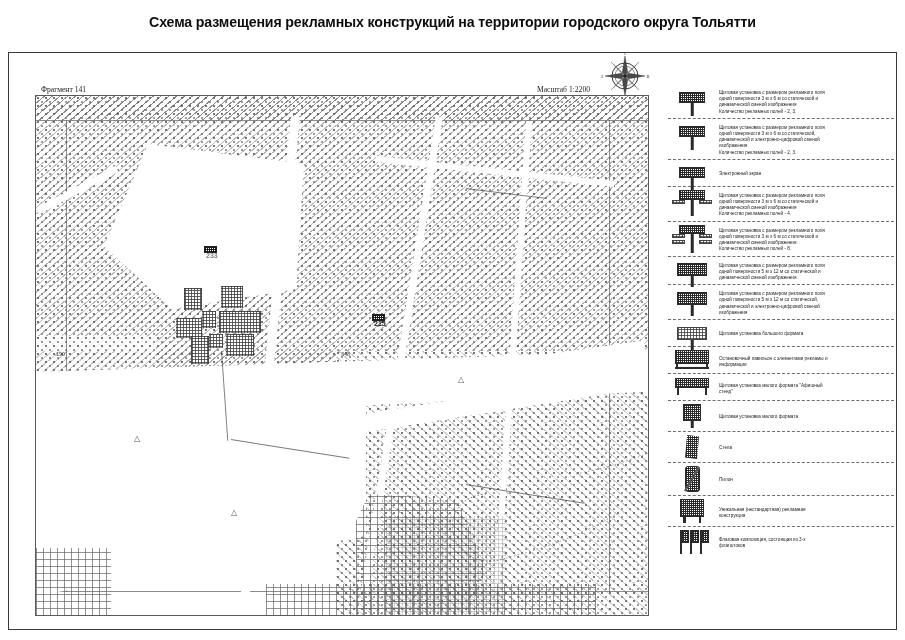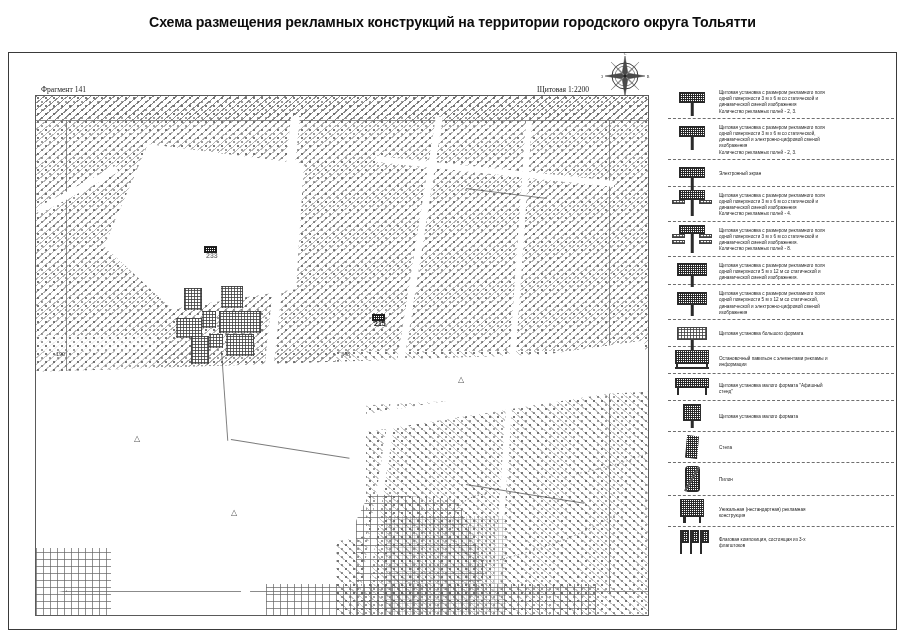--- a/index.html
+++ b/index.html
@@ -263,21 +263,21 @@
 </head>
 <body>
 
 <div id="page">
 
   <div class="title">Схема размещения рекламных конструкций на территории городского округа Тольятти</div>
 
   <div class="sheet-border"></div>
 
   <div class="frag-label">Фрагмент 141</div>
-  <div class="scale-label">Щитовая 1:2200</div>
+  <div class="scale-label">Масштаб 1:2200</div>
 
   <div class="compass">
     <svg width="52" height="52" viewBox="0 0 52 52">
       <circle cx="26" cy="26" r="13" fill="none" stroke="#3a3a3a" stroke-width="1"></circle>
       <circle cx="26" cy="26" r="10" fill="none" stroke="#5a5a5a" stroke-width="0.7"></circle>
       <g fill="#4a4a4a" stroke="#2a2a2a" stroke-width="0.4">
         <polygon points="26,6 29,24 26,26 23,24"></polygon>
         <polygon points="26,46 29,28 26,26 23,28"></polygon>
         <polygon points="6,26 24,29 26,26 24,23"></polygon>
         <polygon points="46,26 28,29 26,26 28,23"></polygon>

